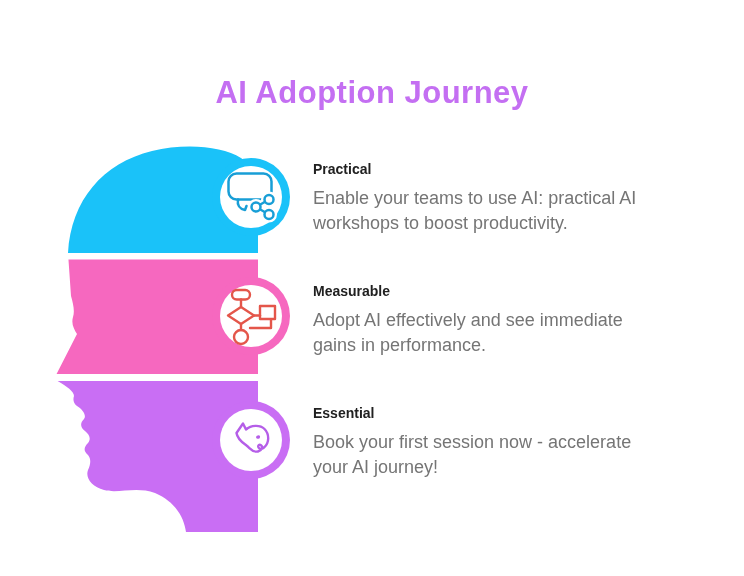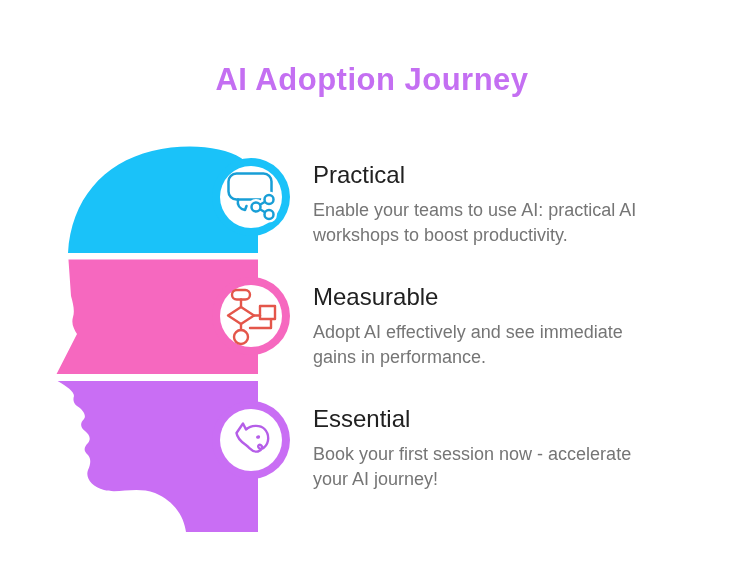--- a/index.html
+++ b/index.html
@@ -2,21 +2,21 @@
 <html style="--background: #ffffff; --title-color: #c46ff2; --practical: #1ac2f9; --measurable: #f668bf; --essential: #c96ef4; --icon-practical: #189ed6; --icon-measurable: #e4564a; --icon-essential: #b55ee8; --heading-text: #212121; --body-text: #757575;"><head>
 <meta charset="utf-8">
 <style>
   html,body { margin:0; padding:0; background:#ffffff; }
   .canvas {
     position:relative; width:744px; height:576px; overflow:hidden;
     background:#ffffff;
     font-family:"Liberation Sans", sans-serif;
   }
   .page-title {
-    position:absolute; left:0; top:62px; width:744px;
+    position:absolute; left:0; top:75px; width:744px;
     text-align:center; font-size:31px; font-weight:700;
     color:var(--title-color); letter-spacing:0.5px;
   }
   .head-svg { position:absolute; left:0; top:0; }
 
   .band-practical  { fill:var(--practical); }
   .band-measurable { fill:var(--measurable); }
   .band-essential  { fill:var(--essential); }
   .ring-practical  { fill:var(--practical); }
   .ring-measurable { fill:var(--measurable); }
@@ -28,21 +28,21 @@
   .stroke-essential  { stroke:var(--icon-essential);  fill:none; stroke-width:2.4; stroke-linecap:round; stroke-linejoin:round; }
   .halo { stroke:#ffffff; fill:#ffffff; stroke-width:7; stroke-linecap:round; stroke-linejoin:round; }
   .node { fill:#ffffff; }
   .eye  { fill:var(--icon-essential); stroke:none; }
 
   .text-row { position:absolute; left:313px; width:356px; }
   .row-1 { top:161px; }
   .row-2 { top:283px; }
   .row-3 { top:405px; }
   .section-title {
-    font-size:24px; font-weight:400; color:var(--heading-text);
+    font-size:14px; font-weight:700; color:var(--heading-text);
     line-height:1.15; margin:0;
   }
   .section-desc {
     font-size:18px; color:var(--body-text); line-height:1.4;
     margin:9px 0 0 0;
   }
 </style>
 </head>
 <body>
 

